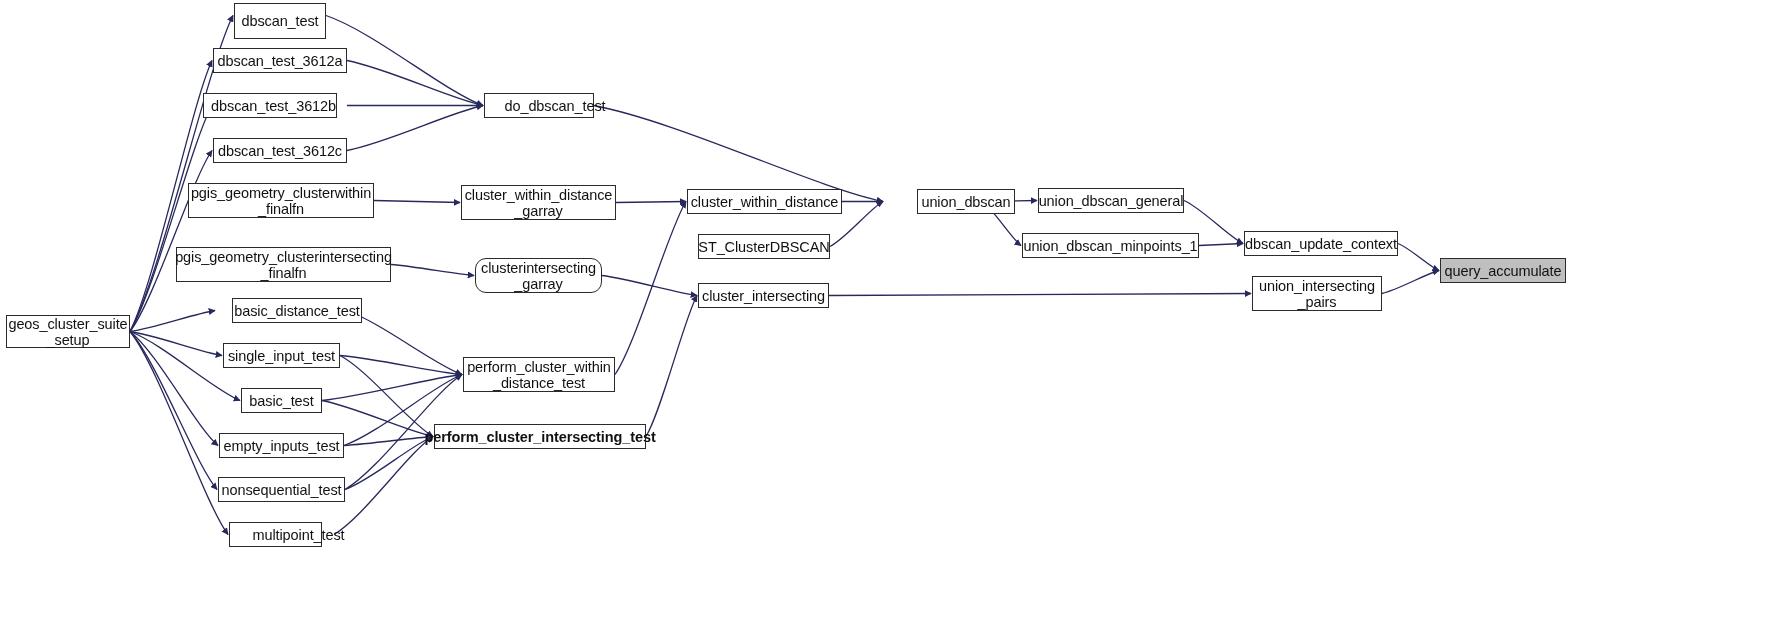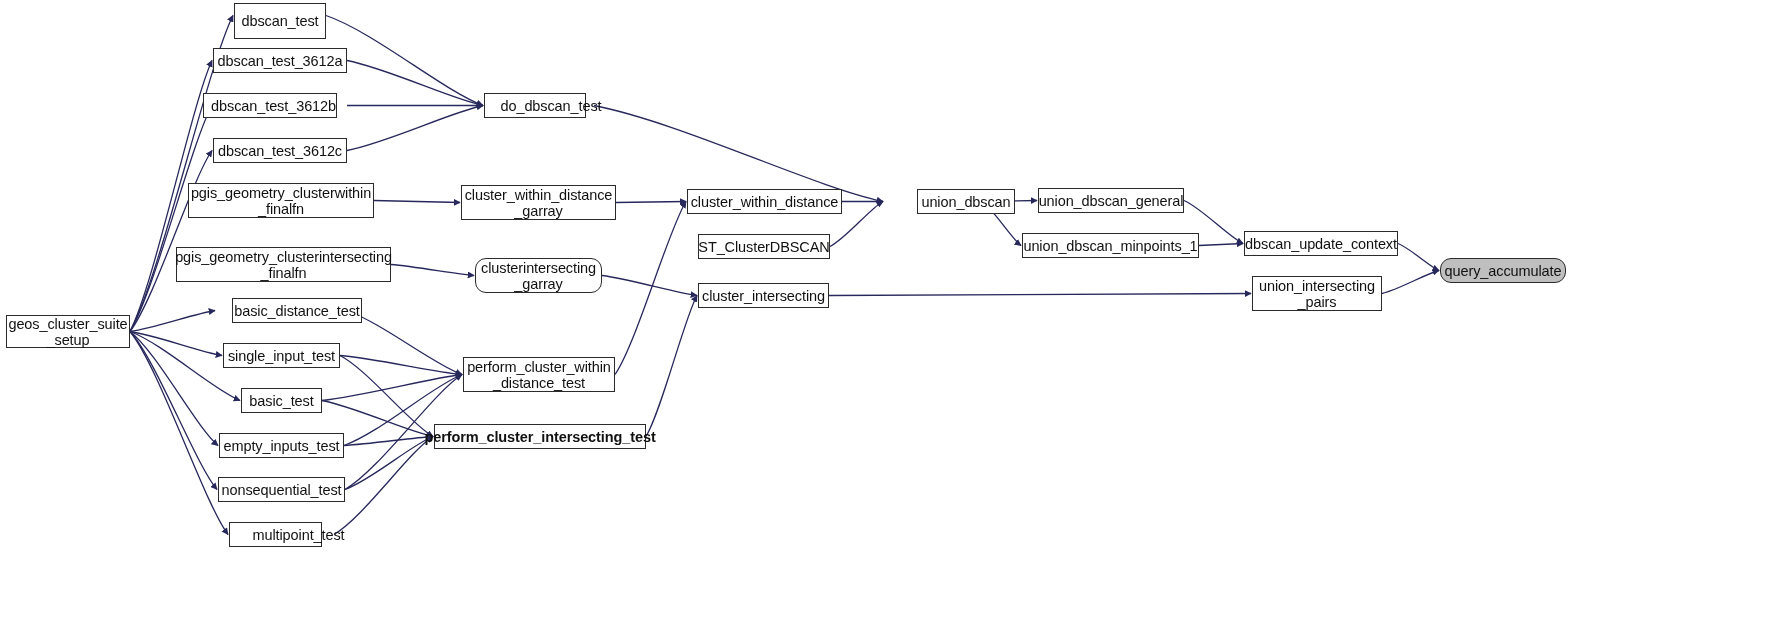--- a/index.html
+++ b/index.html
@@ -108,32 +108,32 @@
       <div class="node" style="left: 188px; top: 183px; width: 186px; height: 35px;"><span class="node-label">pgis_geometry_clusterwithin
 _finalfn</span></div>
       <div class="node" style="left: 176px; top: 247px; width: 215px; height: 35px;"><span class="node-label">pgis_geometry_clusterintersecting
 _finalfn</span></div>
       <div class="node" style="left: 216px; top: 298px; width: 130px; height: 25px; margin-left: 16px;"><span class="node-label">basic_distance_test</span></div>
       <div class="node" style="left: 223px; top: 343px; width: 117px; height: 25px;"><span class="node-label">single_input_test</span></div>
       <div class="node" style="left: 241px; top: 388px; width: 81px; height: 25px;"><span class="node-label">basic_test</span></div>
       <div class="node" style="left: 219px; top: 433px; width: 125px; height: 25px;"><span class="node-label">empty_inputs_test</span></div>
       <div class="node" style="left: 218px; top: 477px; width: 127px; height: 25px;"><span class="node-label">nonsequential_test</span></div>
       <div class="node" style="left: 229px; top: 522px; width: 93px; height: 25px; padding-left: 46px;"><span class="node-label">multipoint_test</span></div>
-      <div class="node" style="left: 484px; top: 93px; width: 102px; height: 25px; padding-left: 32px;"><span class="node-label">do_dbscan_test</span></div>
+      <div class="node" style="left: 484px; top: 93px; width: 110px; height: 25px; padding-left: 32px;"><span class="node-label">do_dbscan_test</span></div>
       <div class="node" style="left: 461px; top: 185px; width: 155px; height: 35px;"><span class="node-label">cluster_within_distance
 _garray</span></div>
       <div class="node" style="left: 475px; top: 258px; width: 127px; height: 35px; border-radius: 11px;"><span class="node-label">clusterintersecting
 _garray</span></div>
       <div class="node" style="left: 463px; top: 357px; width: 152px; height: 35px;"><span class="node-label">perform_cluster_within
 _distance_test</span></div>
       <div class="node" style="left: 434px; top: 424px; width: 212px; height: 25px; font-weight: bold;"><span class="node-label">perform_cluster_intersecting_test</span></div>
       <div class="node" style="left: 687px; top: 189px; width: 155px; height: 25px;"><span class="node-label">cluster_within_distance</span></div>
       <div class="node" style="left: 698px; top: 234px; width: 132px; height: 25px;"><span class="node-label">ST_ClusterDBSCAN</span></div>
       <div class="node" style="left: 698px; top: 283px; width: 131px; height: 25px;"><span class="node-label">cluster_intersecting</span></div>
       <div class="node" style="left: 917px; top: 189px; width: 98px; height: 25px;"><span class="node-label">union_dbscan</span></div>
       <div class="node" style="left: 1038px; top: 188px; width: 146px; height: 25px;"><span class="node-label">union_dbscan_general</span></div>
       <div class="node" style="left: 1022px; top: 233px; width: 177px; height: 25px;"><span class="node-label">union_dbscan_minpoints_1</span></div>
       <div class="node" style="left: 1244px; top: 231px; width: 154px; height: 25px;"><span class="node-label">dbscan_update_context</span></div>
       <div class="node" style="left: 1252px; top: 276px; width: 130px; height: 35px;"><span class="node-label">union_intersecting
 _pairs</span></div>
-      <div class="node highlight" style="left: 1440px; top: 258px; width: 126px; height: 25px; border-radius: 11px;"><span class="node-label">query_accumulate</span></div>
+      <div class="node highlight" style="left: 1440px; top: 258px; width: 126px; height: 25px;"><span class="node-label">query_accumulate</span></div>
     </div>
 </div>
 
 </body></html>

